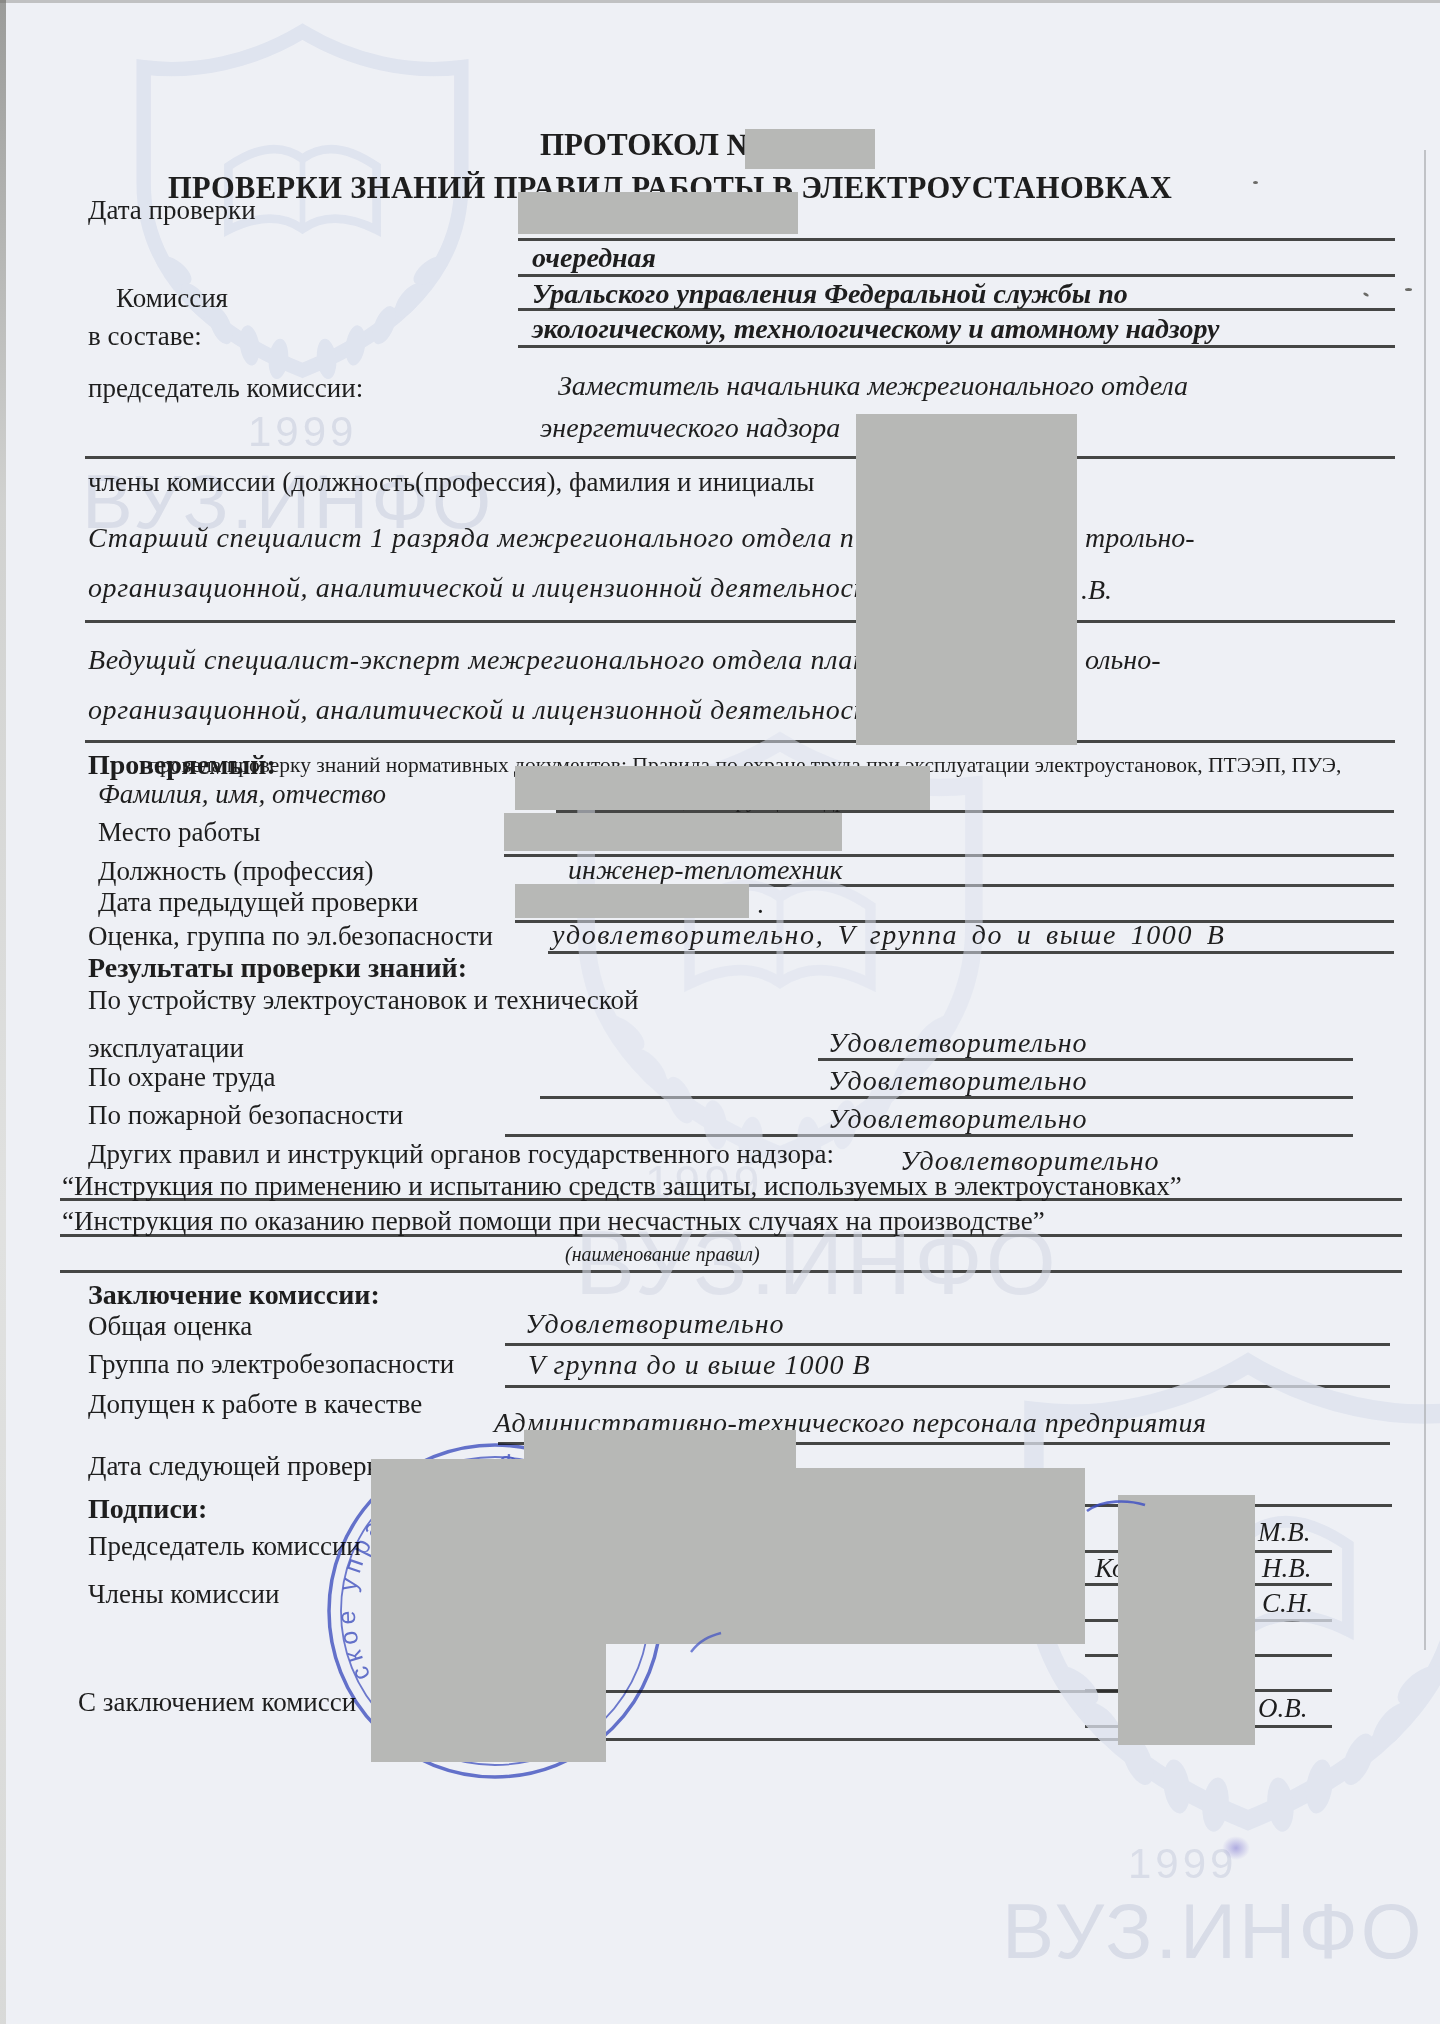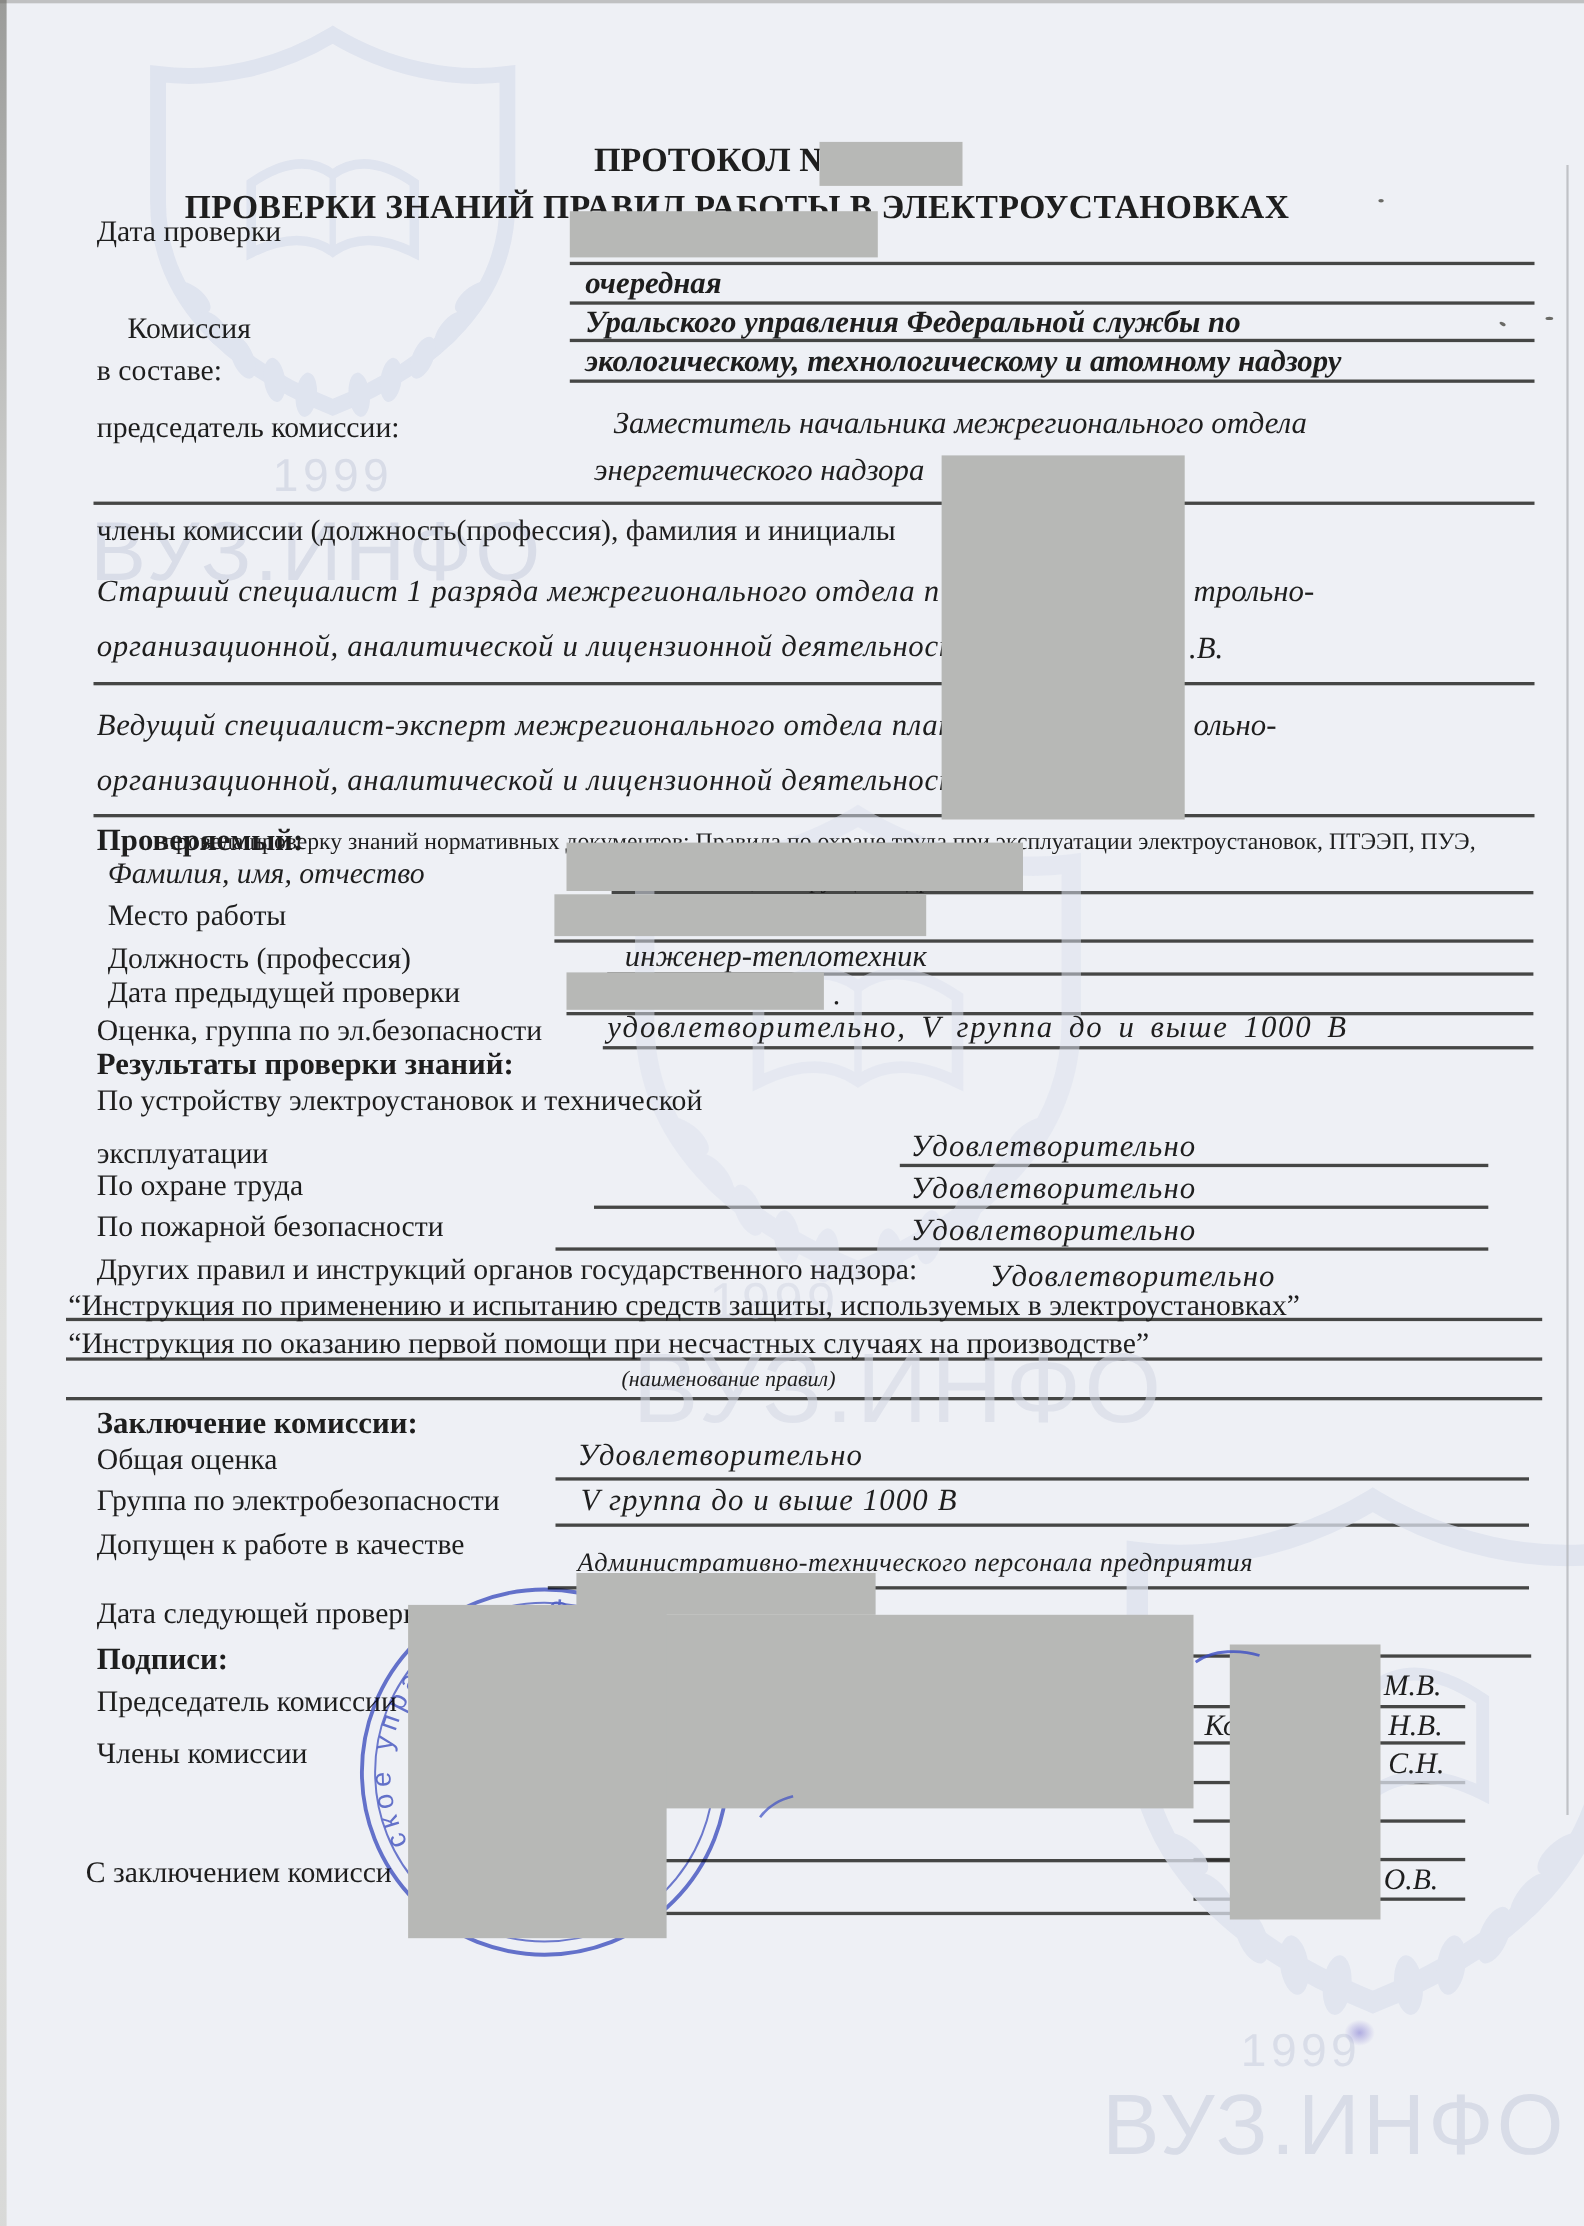--- a/index.html
+++ b/index.html
@@ -157,21 +157,21 @@
   <div class="abs txt lbl" style="left:62px;top:1172px;">“Инструкция по применению и испытанию средств защиты, используемых в электроустановках”</div>
   <div class="abs txt lbl" style="left:62px;top:1207px;">“Инструкция по оказанию первой помощи при несчастных случаях на производстве”</div>
   <div class="abs txt it" style="left:565px;top:1243px;font-size:20px;">(наименование правил)</div>
 
   <div class="abs txt lbl b" style="left:88px;top:1280px;font-size:28px;">Заключение комиссии:</div>
   <div class="abs txt lbl" style="left:88px;top:1312px;">Общая оценка</div>
   <div class="abs txt lbl it" style="left:525px;top:1309px;font-size:28px;letter-spacing:1px;">Удовлетворительно</div>
   <div class="abs txt lbl" style="left:88px;top:1350px;">Группа по электробезопасности</div>
   <div class="abs txt lbl it" style="left:528px;top:1350px;font-size:28px;letter-spacing:1px;">V группа до  и выше 1000 В</div>
   <div class="abs txt lbl" style="left:88px;top:1390px;">Допущен к работе в качестве</div>
-  <div class="abs txt lbl it" style="left:525px;top:1408px;font-size:24px;letter-spacing:.5px;">Административно-технического  персонала предприятия</div>
+  <div class="abs txt lbl it" style="left:494px;top:1408px;font-size:28px;letter-spacing:.5px;">Административно-технического  персонала предприятия</div>
   <div class="abs txt lbl" style="left:88px;top:1452px;">Дата следующей проверки</div>
 
   <div class="abs txt lbl b" style="left:88px;top:1494px;font-size:28px;">Подписи:</div>
   <div class="abs txt lbl" style="left:88px;top:1532px;">Председатель комиссии</div>
   <div class="abs txt lbl" style="left:88px;top:1580px;">Члены комиссии</div>
   <div class="abs txt lbl it" style="left:1258px;top:1518px;">М.В.</div>
   <div class="abs txt lbl it" style="left:1095px;top:1554px;">Ко</div>
   <div class="abs txt lbl it" style="left:1262px;top:1554px;">Н.В.</div>
   <div class="abs txt lbl it" style="left:1262px;top:1589px;">С.Н.</div>
   <div class="abs txt lbl" style="left:78px;top:1688px;">С заключением комисси</div>

